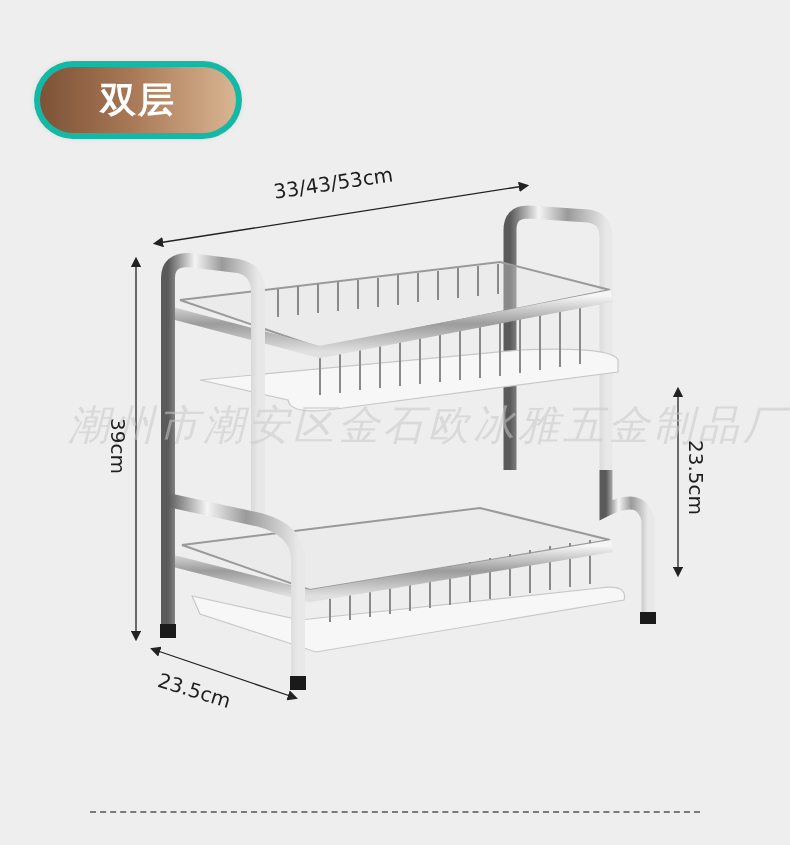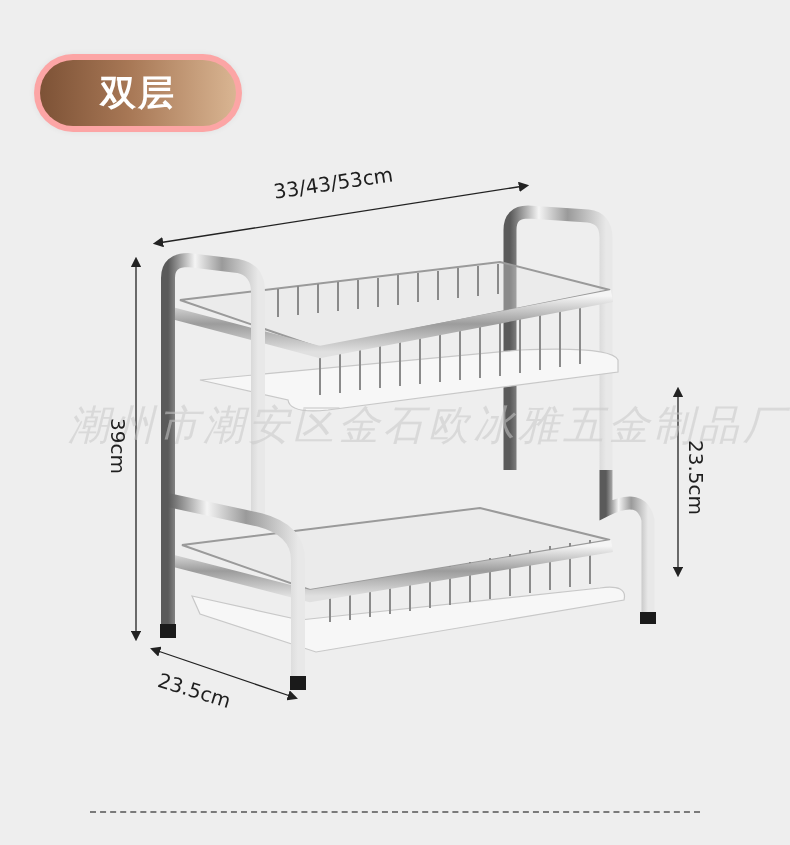--- a/index.html
+++ b/index.html
@@ -1,17 +1,17 @@
 <!DOCTYPE html>
 <html><head>
 <meta charset="utf-8">
 <style>
   html,body{margin:0;padding:0;}
   body{width:790px;height:845px;background:#eeeeee;position:relative;overflow:hidden;font-family:"DejaVu Sans","Liberation Sans",sans-serif;}
-  .badge-wrap{position:absolute;left:34px;top:54px;width:208px;height:78px;border-radius:40px;background:#fca5a5;box-shadow:0 0 6px rgba(0,0,0,0.06);}
+  .badge-wrap{position:absolute;left:34px;top:61px;width:208px;height:78px;border-radius:40px;background:#14b8a6;box-shadow:0 0 6px rgba(0,0,0,0.06);}
   .badge{position:absolute;left:6px;top:6px;width:196px;height:66px;border-radius:34px;background:linear-gradient(90deg,#7d5236 0%,#a77755 45%,#d9b592 100%);display:flex;align-items:center;justify-content:center;}
   .badge span{color:#ffffff;font-size:36px;font-weight:bold;letter-spacing:2px;}
   .dim{position:absolute;color:#1e1e1e;font-size:20px;white-space:nowrap;}
   .watermark{position:absolute;left:68px;top:398px;width:660px;font-size:41px;color:rgba(200,200,200,0.55);letter-spacing:4px;white-space:nowrap;font-family:"DejaVu Serif",serif;font-style:italic;}
   svg{position:absolute;left:0;top:0;}
   .divider{position:absolute;left:90px;top:811px;width:610px;height:0;border-top:2px dashed #7a7a7a;}
 </style>
 </head>
 <body>
 

